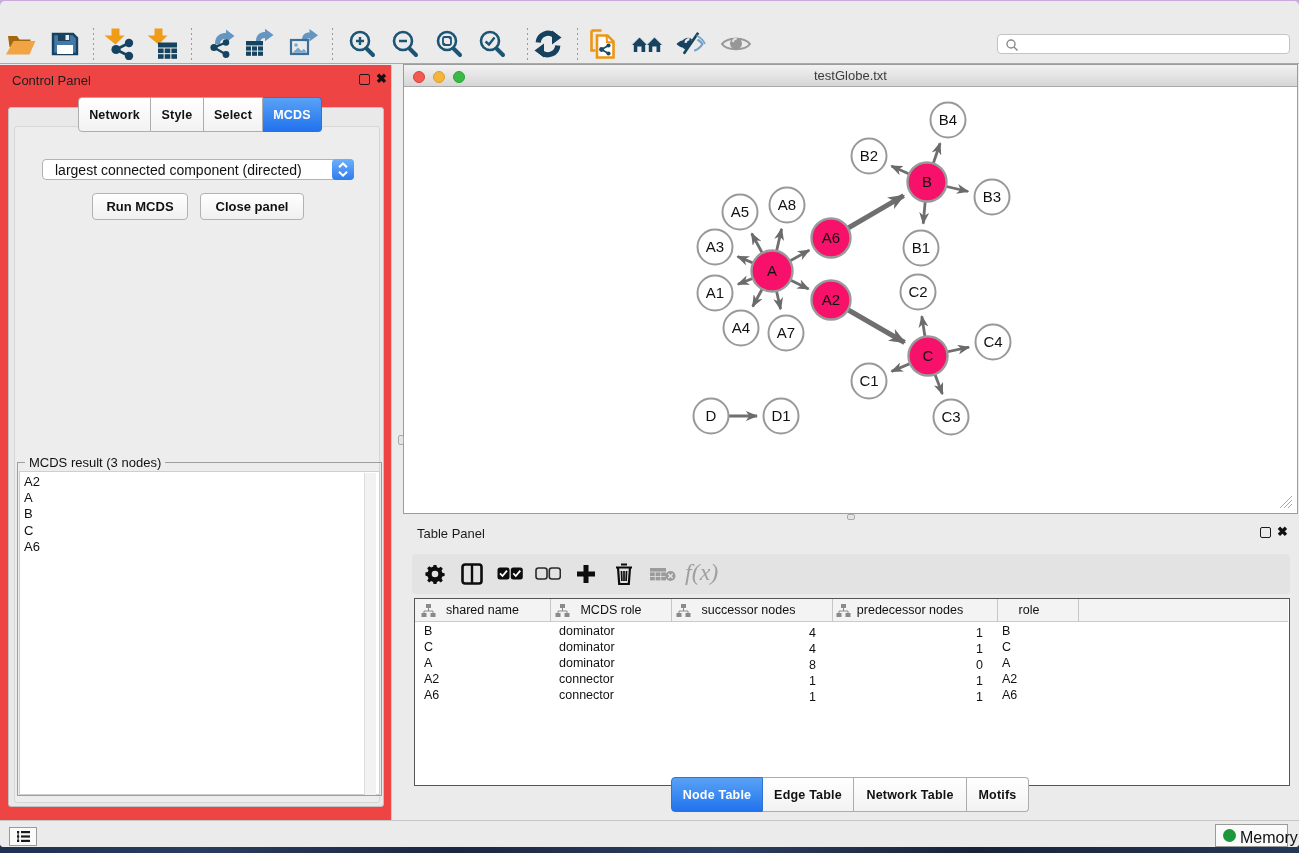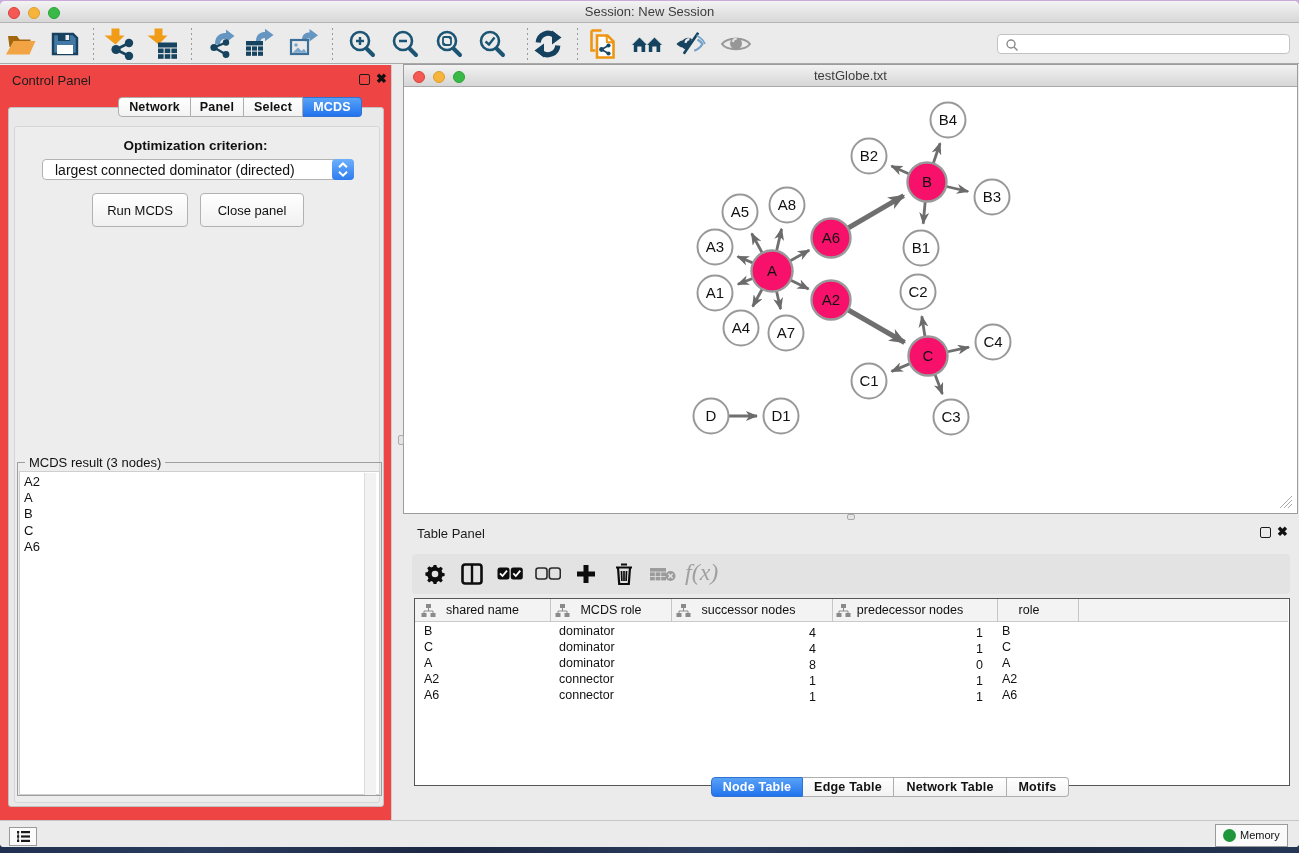--- a/index.html
+++ b/index.html
@@ -27,39 +27,39 @@
   .tbi { position:absolute; top:4px; width:32px; height:32px; }
   #searchbox { position:absolute; left:997px; top:10px; width:293px; height:20px; background:#fff;
      border:1px solid #c3c3c3; border-radius:4px; }
   
   #cpanel { position:absolute; left:0; top:64px; width:391px; height:755px; background:#ef4444; }
   #cpanel-divider { position:absolute; left:391px; top:64px; width:1px; height:755px; background:#cccccc; }
   .panel-title { font-size:13px; color:#1c1c1c; }
   .wbtn-sq { position:absolute; width:11px; height:11px; border:1.5px solid #1a1a1a; border-radius:2px; }
   .wbtn-x { position:absolute; font-size:13px; font-weight:bold; color:#111; }
   
-  .seg { position:absolute; height:20px; display:flex; font-size:12.5px; font-weight:bold; letter-spacing:0.2px;margin-left:40px; }
+  .seg { position:absolute; height:35px; display:flex; font-size:12.5px; font-weight:bold; letter-spacing:0.2px; }
   .seg div { border:1px solid #adadad; border-left-width:0; background:linear-gradient(#ffffff,#f2f2f2);
      color:#111; display:flex; align-items:center; justify-content:center; }
   .seg div:first-child { border-left-width:1px; border-radius:4px 0 0 4px; }
   .seg div:last-child { border-radius:0 4px 4px 0; }
   .seg div.sel { background:linear-gradient(#59a2f6,#2173ee); color:#fff; border-color:#2e72d2; }
   
   #tabpane { position:absolute; left:8px; top:42px; width:376px; height:700px;
      background:#e9e9e9; border:1px solid #c2c2c2; border-radius:3px; }
   #tabinner { position:absolute; left:5px; top:18px; width:366px; height:677px;
      background:#ededed; border:1px solid #d6d6d6; border-radius:3px; }
   
   #combo { position:absolute; left:42px; top:94px; width:312px; height:21px; background:#fff;
      border:1px solid #b2b2b2; border-radius:4px; font-size:14px; color:#111; }
   #combo .lbl { position:absolute; left:12px; top:2px; }
   #combo .step { position:absolute; right:-1px; top:-1px; width:22px; height:21px; border-radius:4px;
      background:linear-gradient(#6db0fb,#2e7cf0); }
-  .aquabtn { position:absolute; height:34px; background:linear-gradient(#ffffff,#f0f0f0);
-     border:1px solid #b2b2b2; border-radius:4px; font-size:13px; font-weight:normal; color:#111;
+  .aquabtn { position:absolute; height:27px; background:linear-gradient(#ffffff,#f0f0f0);
+     border:1px solid #b2b2b2; border-radius:4px; font-size:13px; font-weight:bold; color:#111;
      display:flex; align-items:center; justify-content:center; }
   
   #groupbox { position:absolute; left:17px; top:397px; width:365px; height:334px;
      border:1px solid #9e9e9e; }
   #grouptitle { position:absolute; left:7px; top:-8px; background:#ededed; padding:0 4px;
      font-size:13px; color:#111; }
   #mcdslist { position:absolute; left:1px; top:8px; width:361px; height:324px; background:#fff;
      border:1px solid #cfcfcf; font-size:13px; color:#111; line-height:16.2px; padding:2px 0 0 4px; }
   #mcdslist .sb { position:absolute; right:3px; top:1px; width:12px; height:322px; background:#f2f2f2;
      border-left:1px solid #dcdcdc; }
@@ -89,26 +89,20 @@
   .trow { position:absolute; font-size:12.5px; color:#111; height:16px; line-height:16px; }
   
   #statusbar { position:absolute; left:0; top:819px; width:1299px; height:27px; background:#ebebeb;
      border-top:1px solid #c6c6c6; }
 </style>
 </head>
 <body>
 <div id="desktop-top"></div>
 <div id="desktop-bottom"></div>
 <div id="mainwin">
-  <div id="titlebar">
-    <div class="tl t1"></div>
-      <div class="tl t2"></div>
-      <div class="tl t3"></div>
-    <div class="title">Session: New Session</div>
-  </div>
   <div id="toolbar">
     <div class="tbsep" style="left:93px"></div>
     <div class="tbsep" style="left:191px"></div>
     <div class="tbsep" style="left:332px"></div>
     <div class="tbsep" style="left:527px"></div>
     <div class="tbsep" style="left:577px"></div>
 
     <svg class="tbi" style="left:5px" viewBox="0 0 32 32">
       <path d="M3 8 h9 l2.5 3.5 h11 V19 H4.5 z" fill="#a3680d"></path>
       <path d="M1 26.5 L8.5 13 h22 L24.5 26.5 z" fill="#f2a444"></path>
@@ -253,27 +247,26 @@
   </div>
   <div id="cpanel">
     <div class="panel-title" style="position:absolute;left:12px;top:8px">Control Panel</div>
     <div class="wbtn-sq" style="left:359px;top:9px"></div>
     <div class="wbtn-x" style="left:376px;top:6px">✖</div>
     <div id="tabpane">
         <div id="tabinner"></div>
       </div>
     <div class="seg" style="left:78px;top:32px">
       <div style="width:73px">Network</div>
-      <div style="width:53px">Panel</div>
+      <div style="width:53px">Style</div>
       <div style="width:59px">Select</div>
       <div style="width:59px" class="sel">MCDS</div>
     </div>
-    <div style="position:absolute;left:0;top:73px;width:391px;text-align:center;font-size:13.5px;font-weight:bold;color:#111">Optimization criterion:</div>
     <div id="combo">
-      <div class="lbl">largest connected dominator (directed)</div>
+      <div class="lbl">largest connected component (directed)</div>
       <div class="step">
         <svg width="22" height="21" viewBox="0 0 22 21">
           <path d="M7 8.2 L11 4.4 L15 8.2" fill="none" stroke="#fff" stroke-width="2"></path>
           <path d="M7 12.8 L11 16.6 L15 12.8" fill="none" stroke="#fff" stroke-width="2"></path>
         </svg>
       </div>
     </div>
     <div class="aquabtn" style="left:92px;top:128px;width:96px">Run MCDS</div>
     <div class="aquabtn" style="left:200px;top:128px;width:104px">Close panel</div>
     <div id="groupbox">
@@ -511,18 +504,18 @@
           <rect x="0" y="0" width="2.2" height="2.2"></rect>
             <rect x="4" y="0" width="9" height="2.2"></rect>
           <rect x="0.6" y="2" width="1" height="7"></rect>
           <rect x="0" y="4.4" width="2.2" height="2.2"></rect>
             <rect x="4" y="4.4" width="9" height="2.2"></rect>
           <rect x="0" y="8.8" width="2.2" height="2.2"></rect>
             <rect x="4" y="8.8" width="9" height="2.2"></rect>
         </g>
       </svg>
     </div>
-    <div style="position:absolute;left:1215px;top:3px;width:73px;height:23px;background:#fafafa;border:1px solid #9a9a9a;font-size:11px;color:#111">
+    <div style="position:absolute;left:1215px;top:3px;width:73px;height:23px;background:#fafafa;border:1px solid #9a9a9a;font-size:16px;color:#111">
       <span style="position:absolute;left:7px;top:4px;width:13px;height:13px;border-radius:50%;background:#1e9639"></span>
       <span style="position:absolute;left:24px;top:4px">Memory</span>
     </div>
   </div>
 </div>
 
 </body></html>

